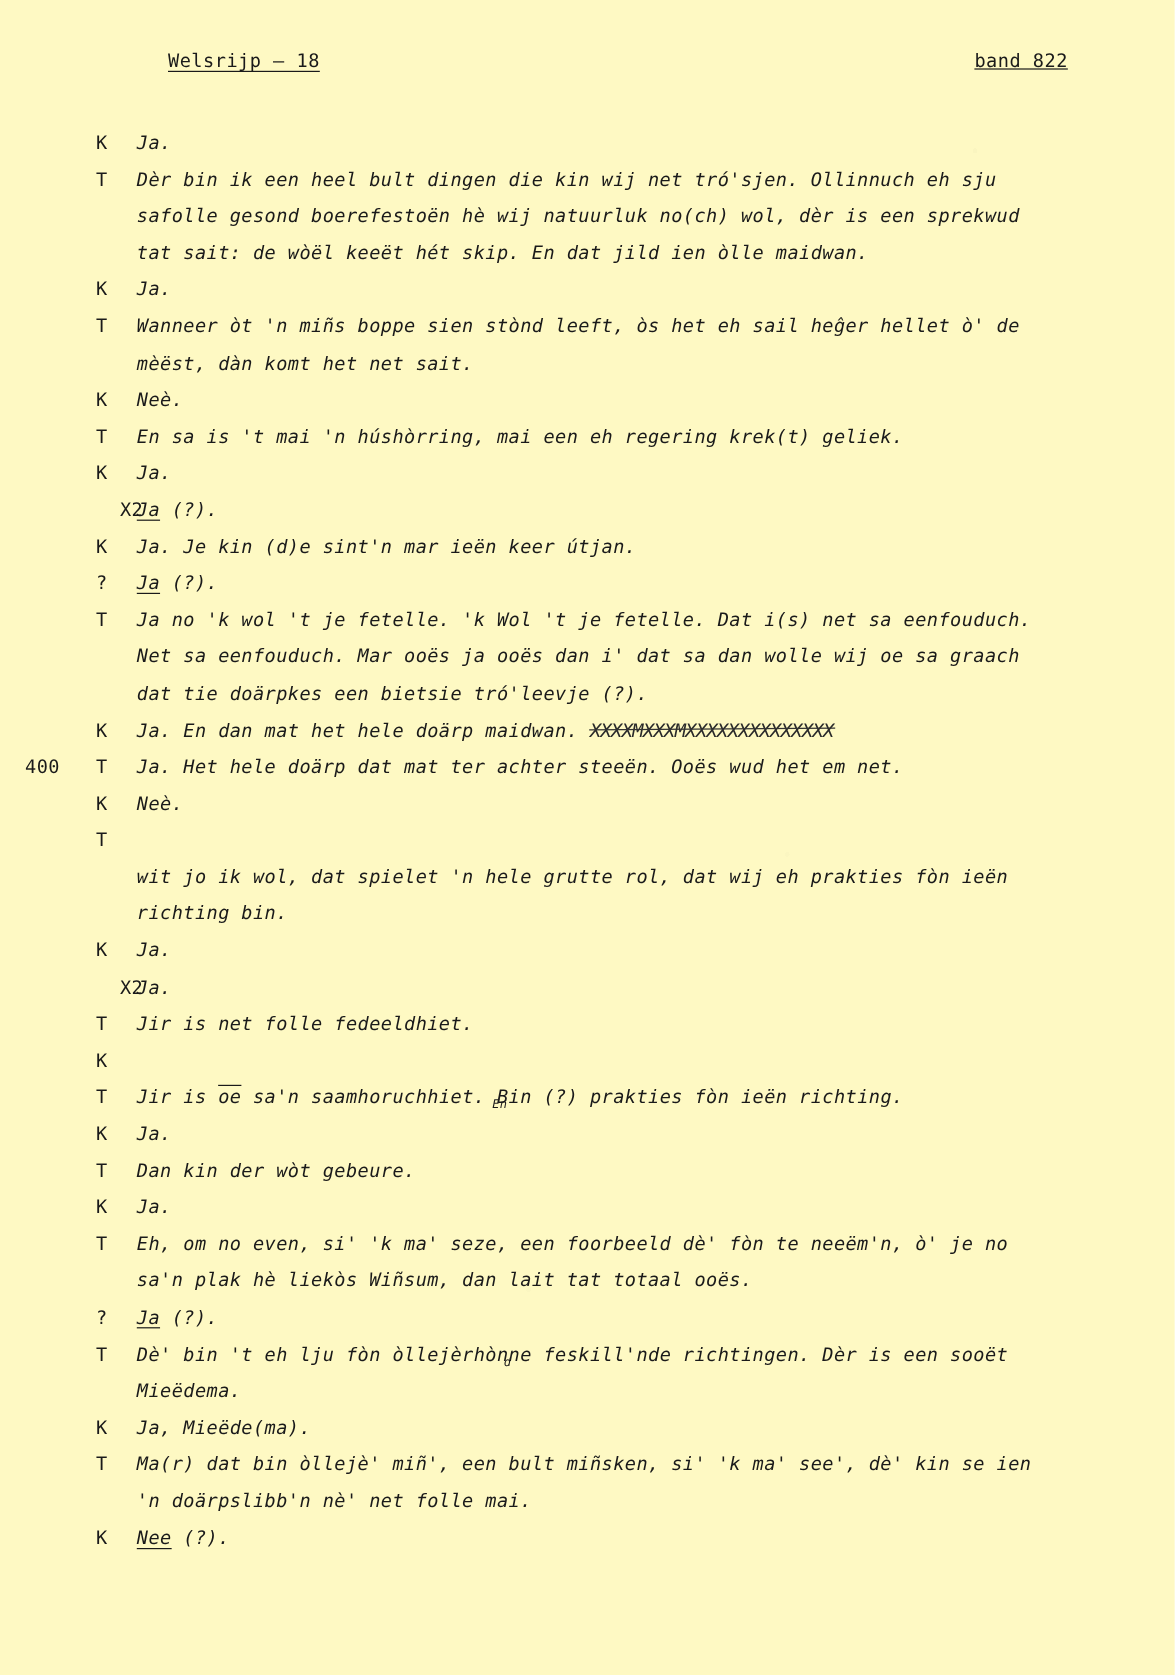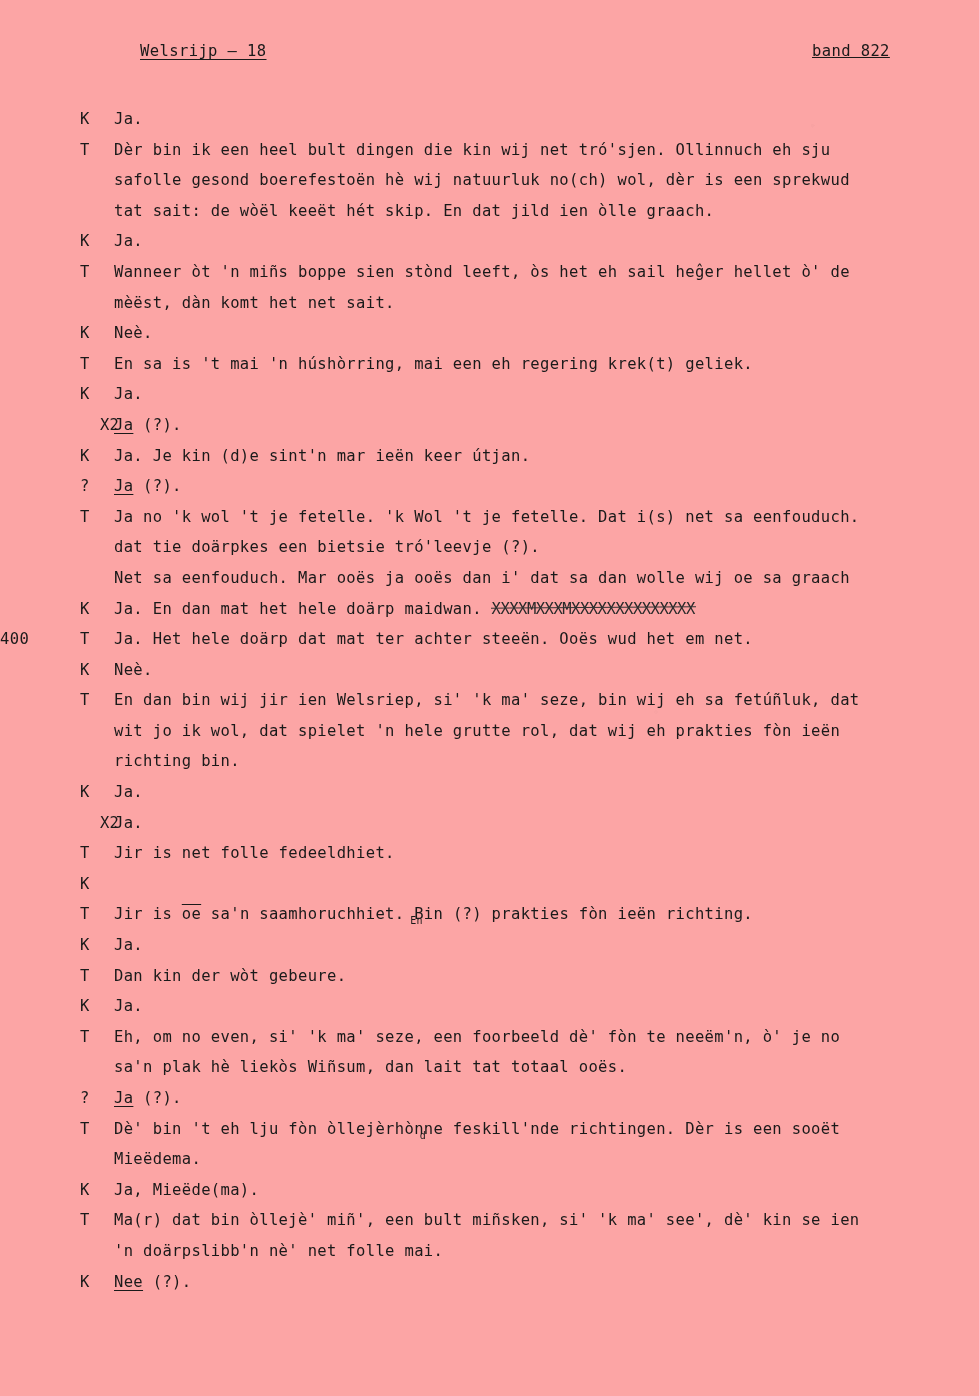--- a/index.html
+++ b/index.html
@@ -12,21 +12,21 @@
     height: 1396px;
     font-family: "DejaVu Sans Mono", "Liberation Mono", monospace;
     color: #1a1a1a;
     position: relative;
     overflow: hidden;
   }
   .page {
     position: relative;
     width: 979px;
     height: 1396px;
-    background: #fca5a5;
+    background: #fef9c3;
   }
   
   .page::before {
     content: "";
     position: absolute;
     inset: 0;
     background:
       radial-gradient(circle at 12% 22%, rgba(0,0,0,0.015) 0 2px, transparent 2px),
       radial-gradient(circle at 83% 9%, rgba(0,0,0,0.015) 0 2px, transparent 2px),
       radial-gradient(circle at 45% 77%, rgba(0,0,0,0.013) 0 2px, transparent 2px),
@@ -67,20 +67,21 @@
   }
 
   .line-row {
     display: flex;
     align-items: flex-start;
     min-height: 30.6px;
   }
   .gutter {
     width: 56px;
     flex: 0 0 56px;
+    text-align: right;
     font-size: 15.5px;
     line-height: 30.6px;
     letter-spacing: 0.4px;
     padding-right: 6px;
     box-sizing: border-box;
   }
   .speaker {
     width: 58px;
     flex: 0 0 58px;
     font-size: 15.5px;
@@ -93,20 +94,21 @@
     padding-left: 44px;
     letter-spacing: 0.2px;
   }
   .text-col {
     flex: 1 1 auto;
     font-size: 15.5px;
     line-height: 30.6px;
     letter-spacing: 0.35px;
     white-space: pre-wrap;
     padding-right: 36px;
+    font-style: italic;
   }
   .u {
     text-decoration: underline;
     text-underline-offset: 3px;
   }
   .ovl {
     text-decoration: overline;
   }
   .struck {
     position: relative;
@@ -162,21 +164,21 @@
 
     <div class="line-row">
       <div class="gutter"></div>
       <div class="speaker"></div>
       <div class="text-col">safolle gesond boerefestoën hè wij natuurluk no(ch) wol, dèr is een sprekwud</div>
     </div>
 
     <div class="line-row">
       <div class="gutter"></div>
       <div class="speaker"></div>
-      <div class="text-col">tat sait: de wòël keeët hét skip. En dat jild ien òlle graach.</div>
+      <div class="text-col">tat sait: de wòël keeët hét skip. En dat jild ien òlle maidwan.</div>
     </div>
 
     <div class="line-row">
       <div class="gutter"></div>
       <div class="speaker">K</div>
       <div class="text-col">Ja.</div>
     </div>
 
     <div class="line-row">
       <div class="gutter"></div>
@@ -228,51 +230,50 @@
 
     <div class="line-row">
       <div class="gutter"></div>
       <div class="speaker">T</div>
       <div class="text-col">Ja no 'k wol 't je fetelle. 'k Wol 't je fetelle. Dat i(s) net sa eenfouduch.</div>
     </div>
 
     <div class="line-row">
       <div class="gutter"></div>
       <div class="speaker"></div>
+      <div class="text-col">Net sa eenfouduch. Mar ooës ja ooës dan i' dat sa dan wolle wij oe sa graach</div>
+    </div>
+
+    <div class="line-row">
+      <div class="gutter"></div>
+      <div class="speaker"></div>
       <div class="text-col">dat tie doärpkes een bietsie tró'leevje (?).</div>
     </div>
 
     <div class="line-row">
       <div class="gutter"></div>
-      <div class="speaker"></div>
-      <div class="text-col">Net sa eenfouduch. Mar ooës ja ooës dan i' dat sa dan wolle wij oe sa graach</div>
-    </div>
-
-    <div class="line-row">
-      <div class="gutter"></div>
       <div class="speaker">K</div>
       <div class="text-col">Ja. En dan mat het hele doärp maidwan. <span class="struck">XXXXMXXXMXXXXXXXXXXXXXX</span></div>
     </div>
 
     <div class="line-row">
       <div class="gutter">400</div>
       <div class="speaker">T</div>
       <div class="text-col">Ja. Het hele doärp dat mat ter achter steeën. Ooës wud het em net.</div>
     </div>
 
     <div class="line-row">
       <div class="gutter"></div>
       <div class="speaker">K</div>
       <div class="text-col">Neè.</div>
     </div>
 
     <div class="line-row">
       <div class="gutter"></div>
       <div class="speaker">T</div>
-      <div class="text-col">En dan bin wij jir ien Welsriep, si' 'k ma' seze, bin wij eh sa fetúñluk, dat</div>
     </div>
 
     <div class="line-row">
       <div class="gutter"></div>
       <div class="speaker"></div>
       <div class="text-col">wit jo ik wol, dat spielet 'n hele grutte rol, dat wij eh prakties fòn ieën</div>
     </div>
 
     <div class="line-row">
       <div class="gutter"></div>

